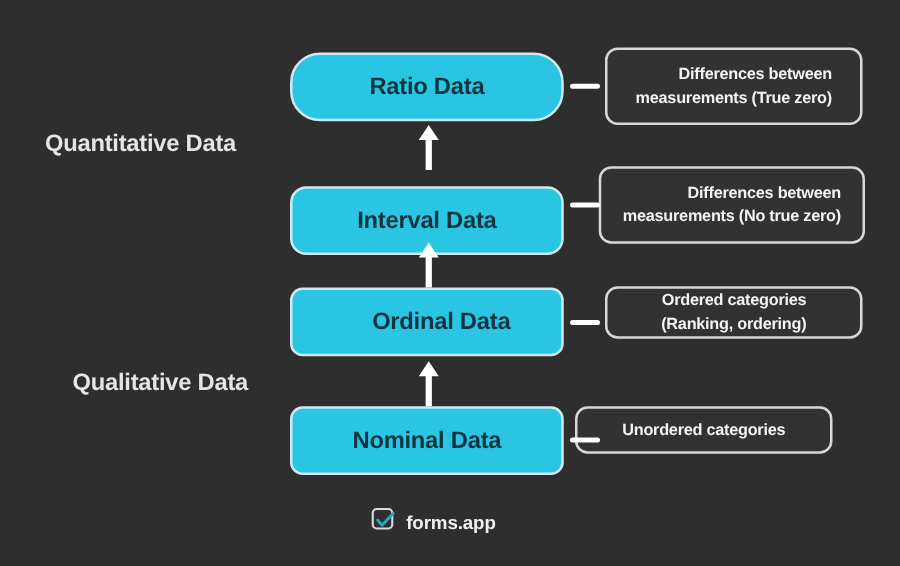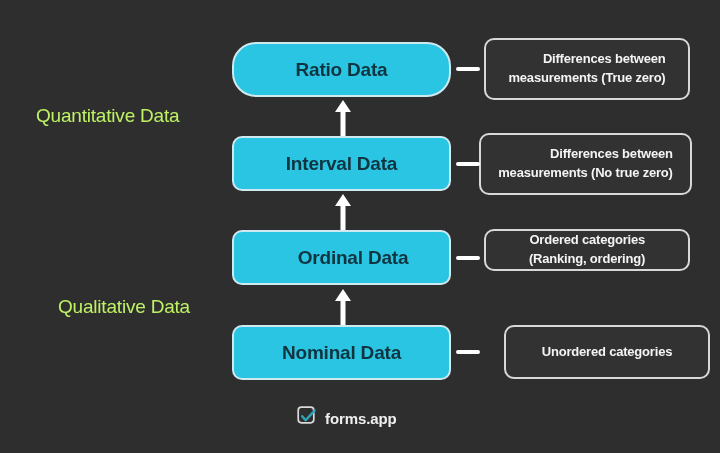--- a/index.html
+++ b/index.html
@@ -16,23 +16,23 @@
   #canvas {
     position: relative;
     width: 720px;
     height: 453px;
     background: #2e2e2e;
   }
 
   
   .cat-label {
     position: absolute;
-    color: #bef264;
+    color: #e5e5e5;
     font-size: 19px;
-    font-weight: normal;
+    font-weight: bold;
     letter-spacing: -0.2px;
     white-space: nowrap;
     text-align: right;
   }
   #label-quantitative { left: 36px; top: 105px; }
   #label-qualitative  { left: 58px; top: 296px; }
 
   
   .level-box {
     position: absolute;
@@ -49,21 +49,21 @@
   }
   .level-box .level-text {
     color: #103440;
     font-size: 19px;
     font-weight: bold;
     letter-spacing: -0.2px;
     white-space: nowrap;
   }
 
   #box-ratio    { top: 42px; border-radius: 24px; }
-  #box-interval { top: 136px; }
+  #box-interval { top: 149px; border-radius: 13px; }
   #box-ordinal  { top: 230px; padding-left: 23px; }
   #box-nominal  { top: 325px; }
 
   
   .desc-box {
     position: absolute;
     background: #323232;
     border: 2px solid #d8d8d8;
     border-radius: 10px;
     box-sizing: border-box;
@@ -78,21 +78,21 @@
     font-weight: bold;
     line-height: 1.45;
     text-align: right;
     letter-spacing: -0.2px;
     white-space: pre-line;
   }
 
   #desc-ratio    { left: 484px; top: 38px;  width: 206px; height: 62px; }
   #desc-interval { left: 479px; top: 133px; width: 213px; height: 62px; }
   #desc-ordinal  { left: 484px; top: 229px; width: 206px; height: 42px; }
-  #desc-nominal  { left: 504px; top: 325px; width: 206px; height: 54px; }
+  #desc-nominal  { left: 460px; top: 325px; width: 206px; height: 38px; }
 
   
   .connector {
     position: absolute;
     height: 4px;
     background: #ffffff;
     border-radius: 2px;
     width: 24px;
     left: 456px;
   }

